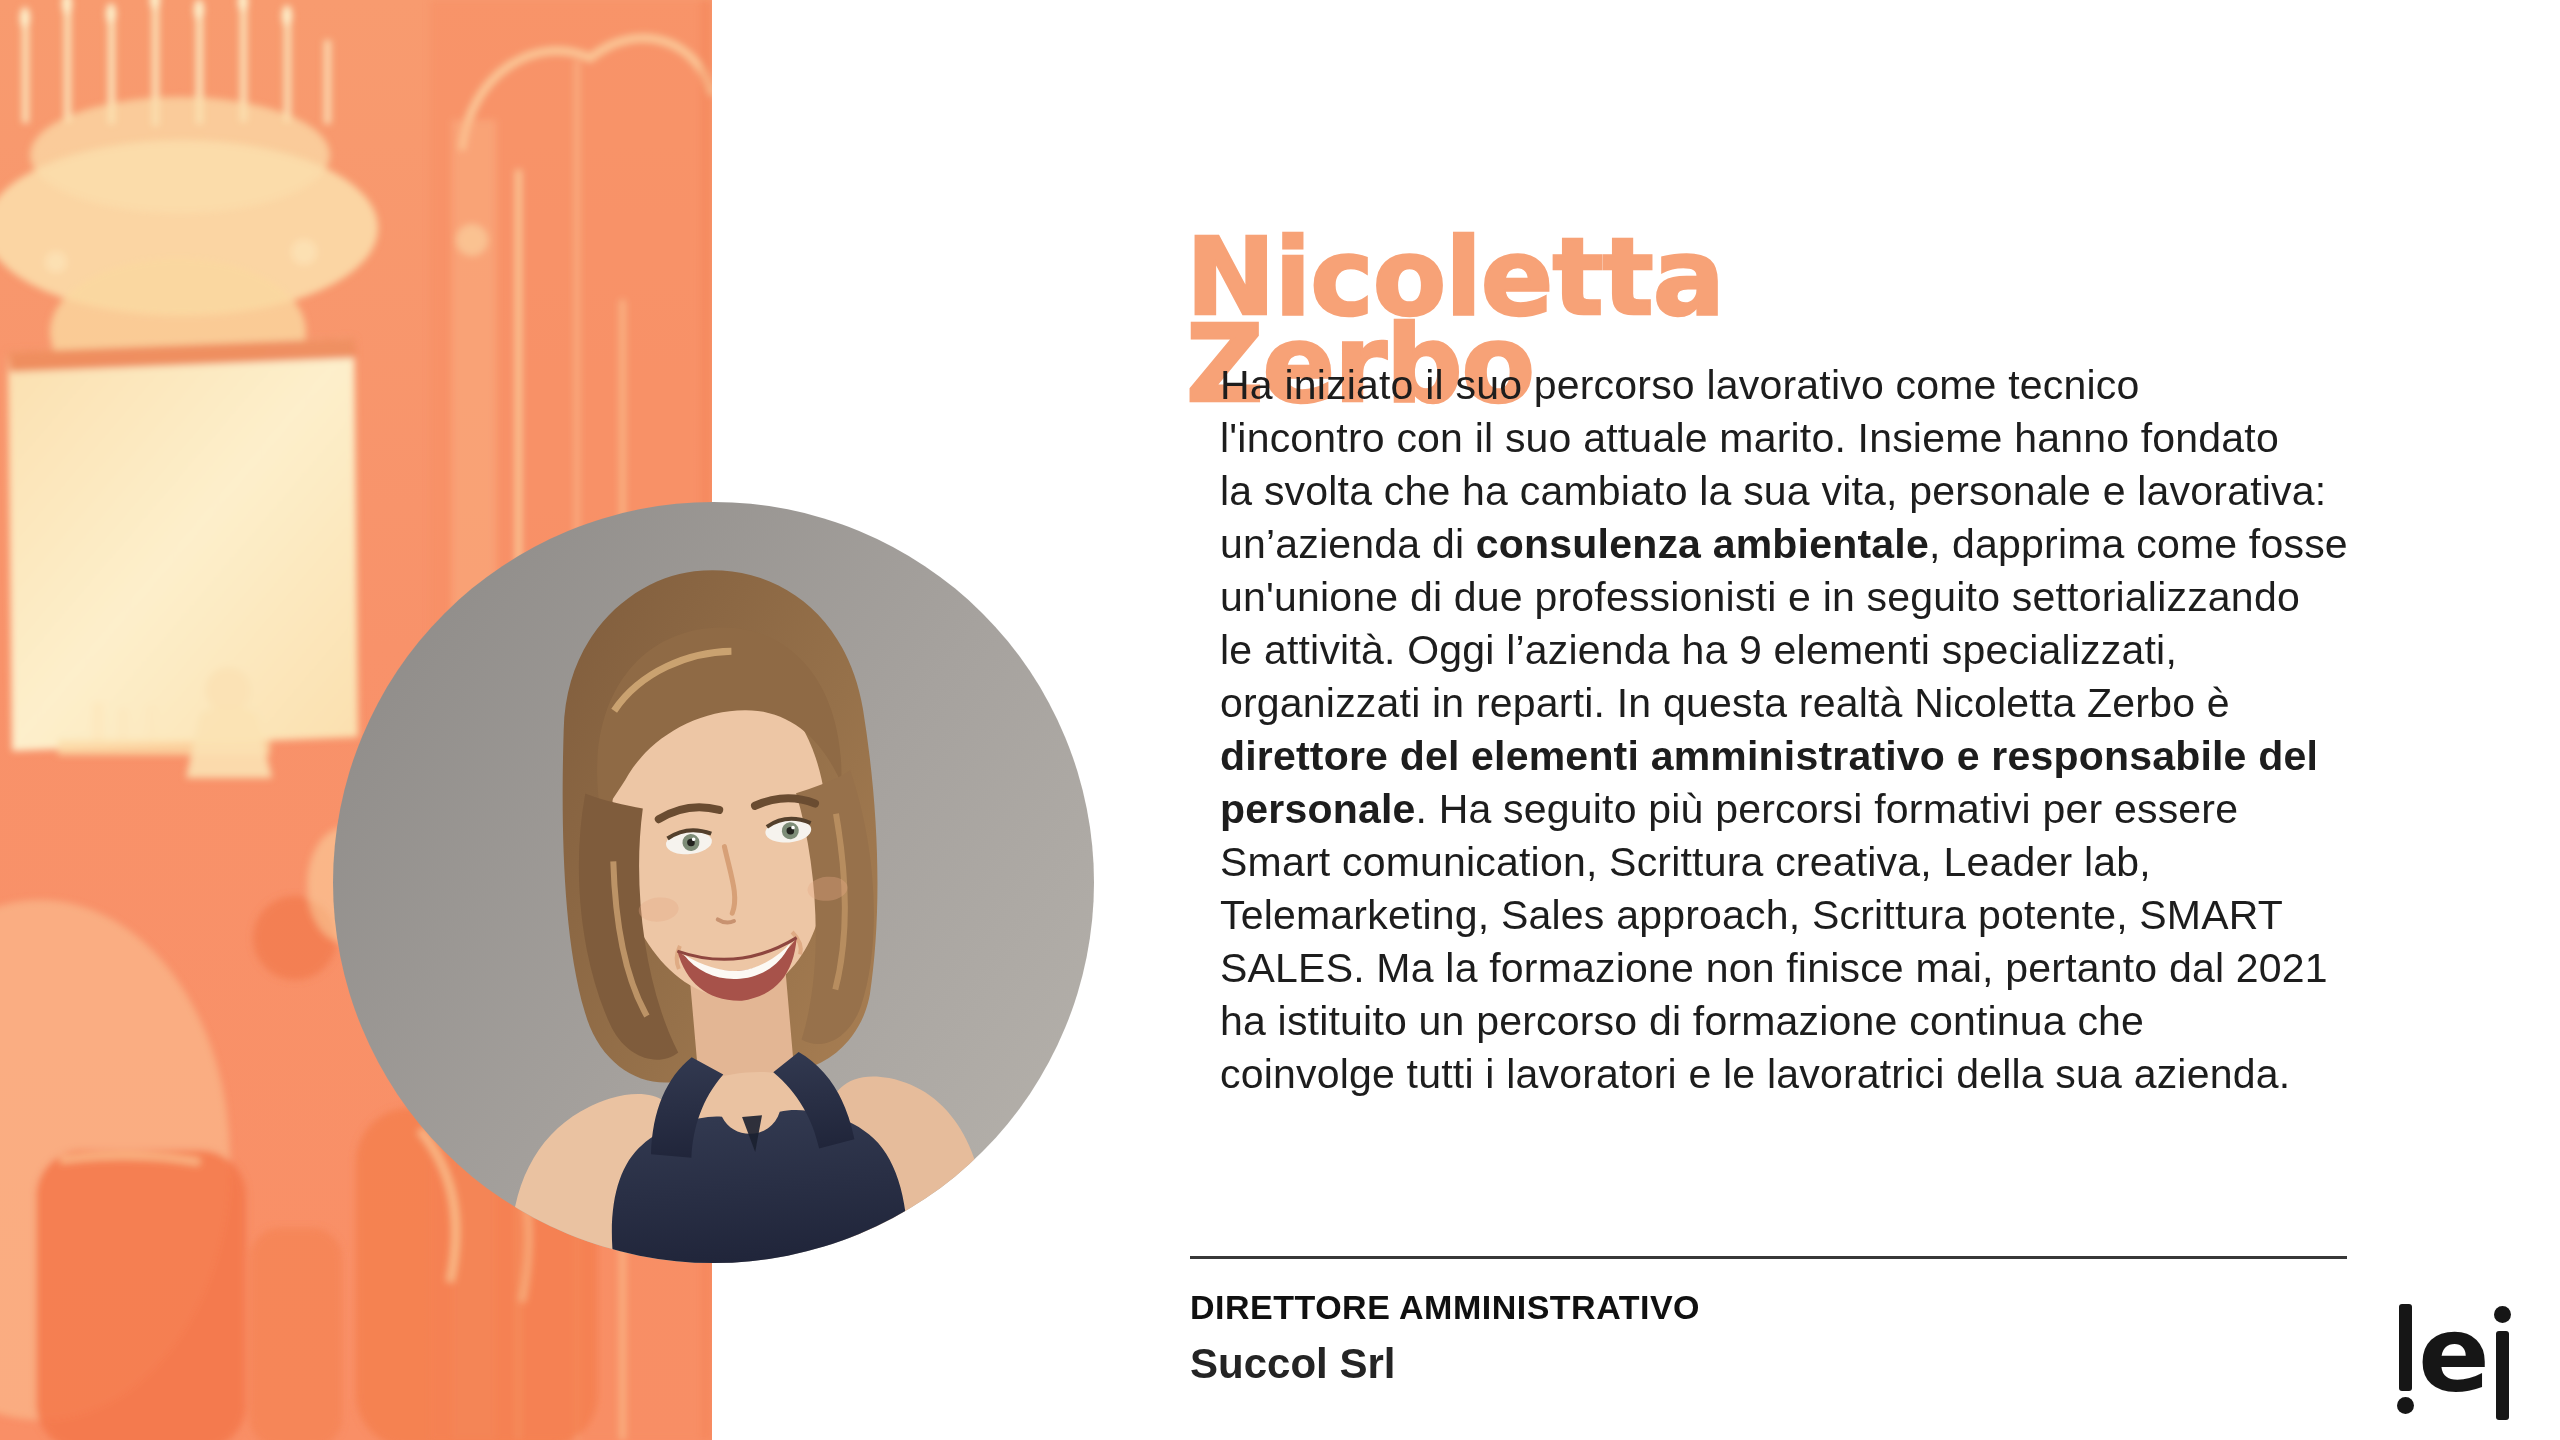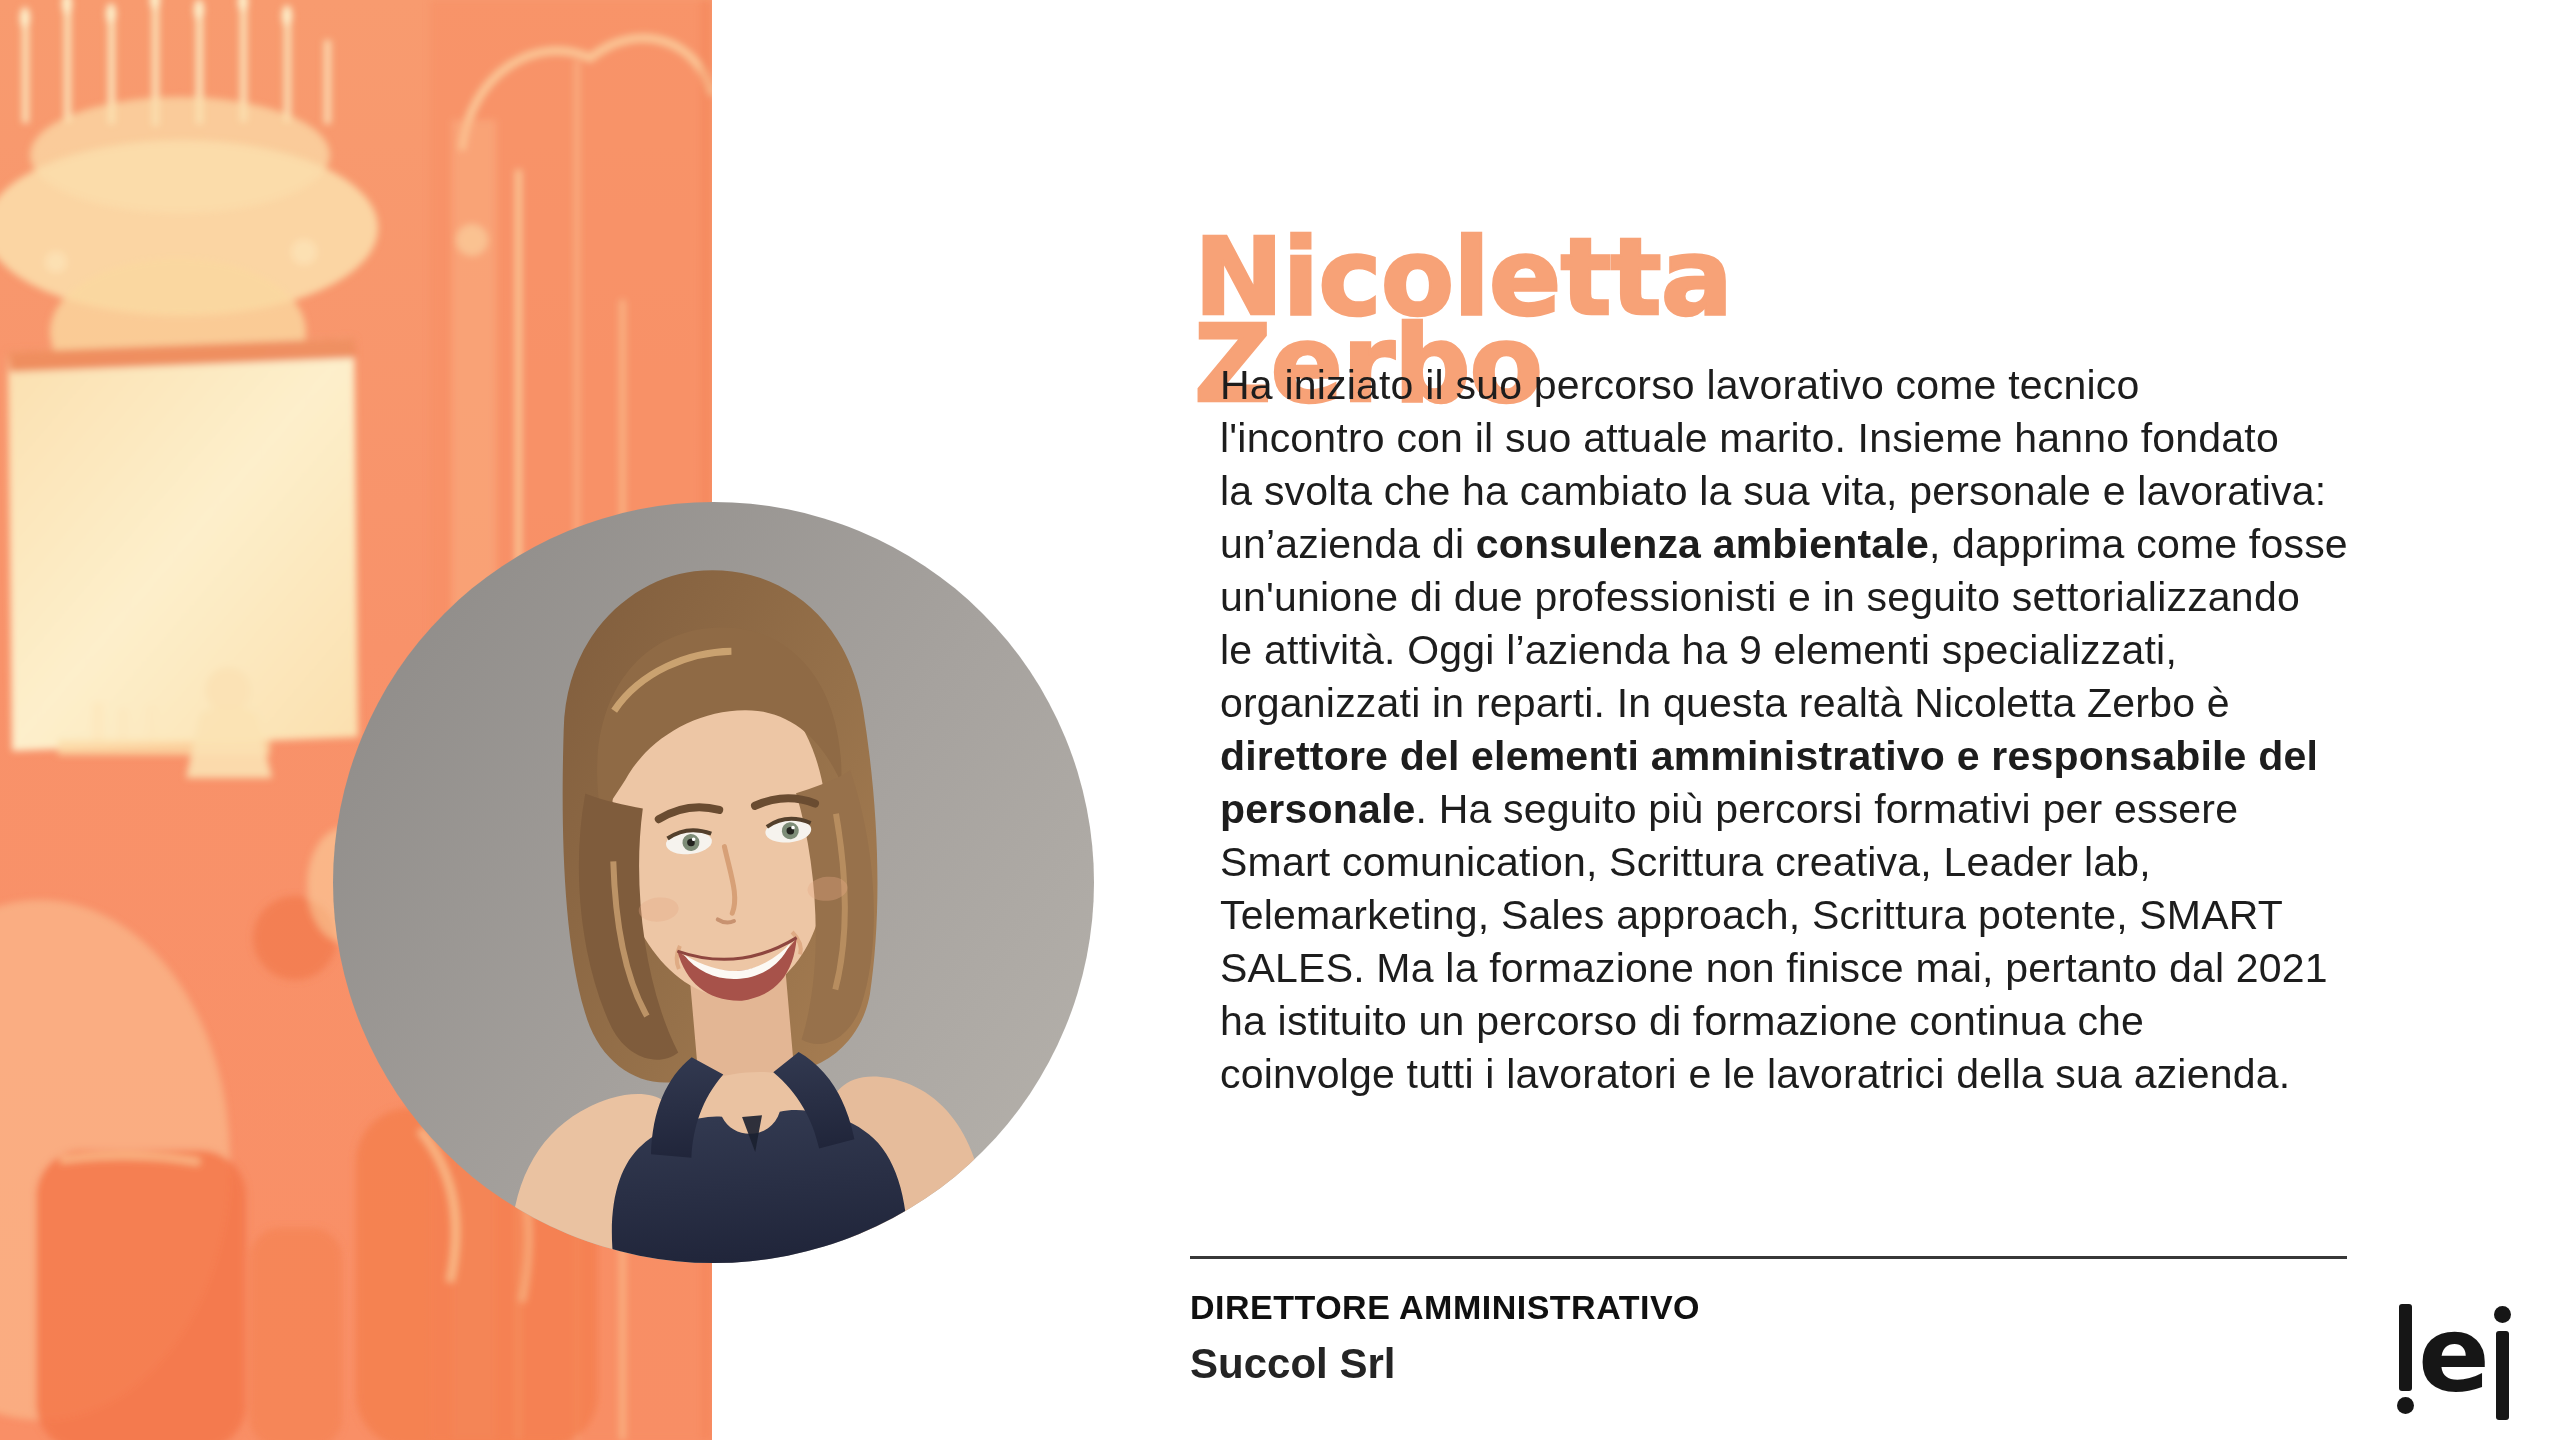--- a/index.html
+++ b/index.html
@@ -14,21 +14,21 @@
   .portrait{position:absolute;left:333px;top:502px;width:761px;height:761px;
             border-radius:50%;overflow:hidden;}
   .portrait svg{display:block;width:761px;height:761px;}
 
   
   .title{position:absolute;left:1186px;top:162px;
          font-family:"DejaVu Sans", sans-serif;
          font-weight:800;font-size:107px;line-height:87px;
          color:var(--accent,#F7A277);
          -webkit-text-stroke:2.5px var(--accent,#F7A277);
-         letter-spacing:-1px;margin-left:8px;}
+         letter-spacing:-1px;}
   .title .line{display:block;}
 
   
   .bio{position:absolute;left:1220px;top:359px;
        font-size:41px;line-height:53px;color:var(--text,#1d1d1d);
        letter-spacing:0.2px;}
   .bio .bio-line{white-space:nowrap;}
   .bio .b{font-weight:700;}
 
   

